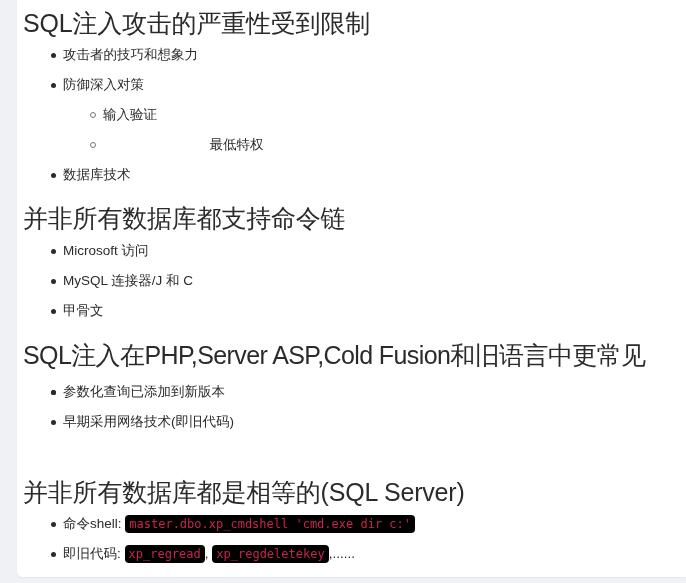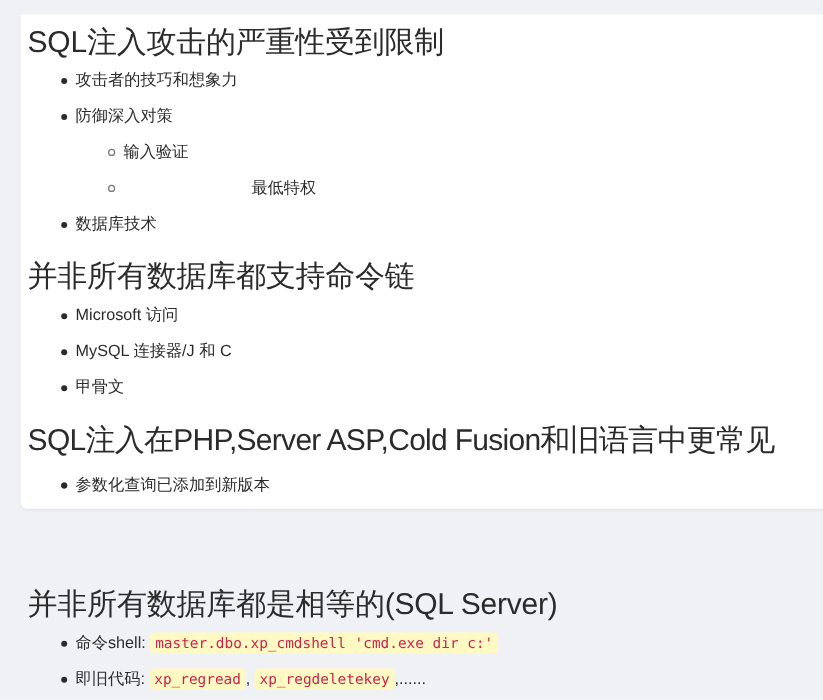--- a/index.html
+++ b/index.html
@@ -8,23 +8,23 @@
       width: 686px;
       height: 583px;
       overflow: hidden;
       background: #f0f1f5;
       font-family: "Liberation Sans", "DejaVu Sans", sans-serif;
       color: #2b2b2b;
     }
     .card {
       position: absolute;
       left: 17px;
-      top: 12px;
+      top: 0;
       width: 669px;
-      height: 412px;
+      height: 577px;
       background: #ffffff;
       border-bottom-left-radius: 6px;
       box-shadow: 0 1px 2px rgba(0,0,0,0.04);
     }
     .section h2 {
       margin: 0;
       font-weight: normal;
       font-size: 25px;
       line-height: 30px;
       color: #2b2b2b;
@@ -61,21 +61,21 @@
       top: 5px;
       width: 4px;
       height: 4px;
       background: transparent;
       border: 1px solid #777;
     }
     code {
       font-family: "DejaVu Sans Mono", "Liberation Mono", monospace;
       font-size: 12px;
       color: #c7254e;
-      background: #fef9c3;
+      background: #000000;
       border-radius: 4px;
       padding: 2px 4px;
     }
   </style>
 </head>
 <body>
 
 <div class="card">
 
   <div class="section" style="position:absolute; top:8px; left:0;">
@@ -125,20 +125,24 @@
   <div class="section" style="position:absolute; top:340px; left:0;">
     <h2 style="letter-spacing:-0.6px;">SQL注入在PHP,Server ASP,Cold Fusion和旧语言中更常见</h2>
     <ul style="margin-top:9px;">
       <li style="margin-bottom:14px;">
         <span class="bullet"></span>
       </li>
       <li style="margin-bottom:14px;">
         <span class="bullet"></span>
         <span>参数化查询已添加到新版本</span>
       </li>
+      <li>
+        <span class="bullet"></span>
+        <span>早期采用网络技术(即旧代码)</span>
+      </li>
     </ul>
   </div>
 
   <div class="section" style="position:absolute; top:477px; left:0;">
     <h2>并非所有数据库都是相等的(SQL Server)</h2>
     <ul style="margin-top:9px;">
       <li style="margin-bottom:14px;">
         <span class="bullet"></span>
         <span>命令shell: </span><code>master.dbo.xp_cmdshell 'cmd.exe dir c:'</code>
       </li>

